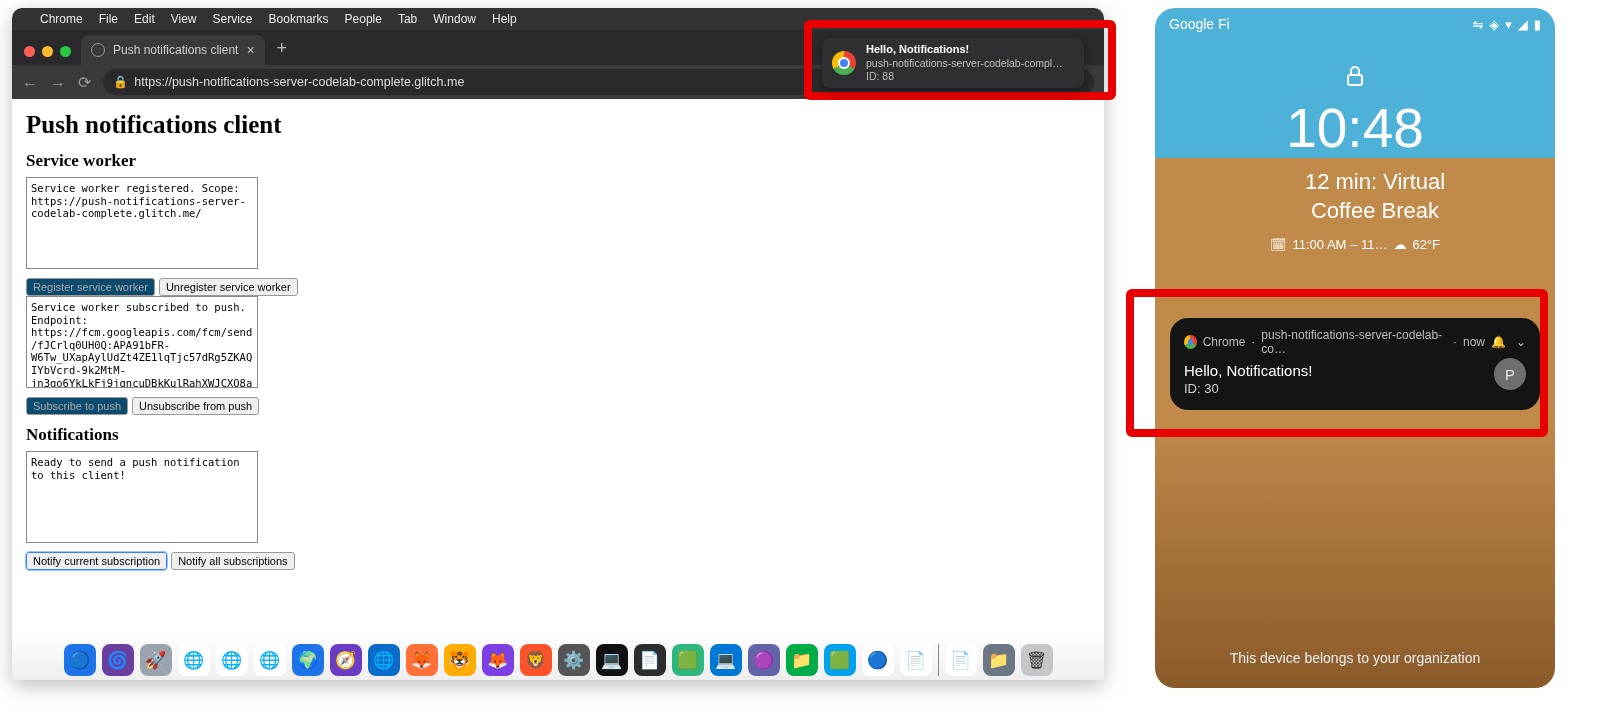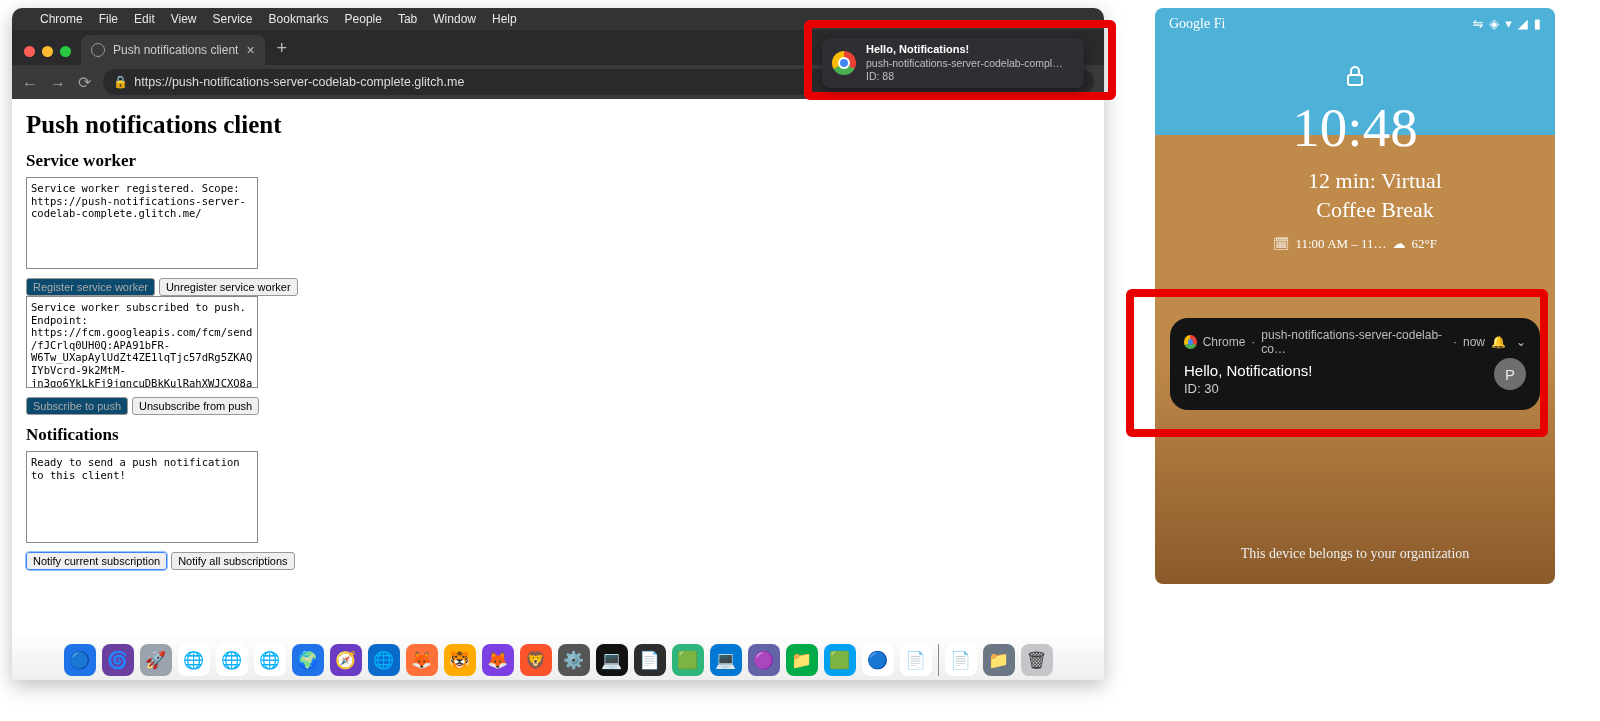--- a/index.html
+++ b/index.html
@@ -105,23 +105,23 @@
 }
 .mac-toast .chrome-ico::after{content:"";position:absolute;inset:6px;border-radius:50%;background:#fff;}
 .mac-toast .chrome-ico::before{content:"";position:absolute;inset:8px;border-radius:50%;background:#4285f4;z-index:2;}
 .mac-toast .lines{line-height:1.25;}
 .mac-toast .t1{font-weight:600;color:#fff;}
 .mac-toast .t2{color:#bfbfbf;font-size:10.5px;white-space:nowrap;overflow:hidden;text-overflow:ellipsis;max-width:200px;}
 .mac-toast .t3{color:#bfbfbf;font-size:10.5px;}
 
 
 .phone{
-  position:absolute; right:45px; top:8px; width:400px; height:576px;
+  position:absolute; right:45px; top:8px; width:400px; height:680px;
   background:linear-gradient(180deg,#4db1d8 0 22%, #c08a4a 22% 60%, #8a5a2a 100%);
-  border-radius:8px;overflow:hidden;color:#fff;font-family:Liberation Serif, serif;
+  border-radius:20px;overflow:hidden;color:#fff;font-family:Liberation Sans, sans-serif;
 }
 .phone .statusbar{display:flex;justify-content:space-between;align-items:center;padding:8px 14px;font-size:14px;font-weight:500;}
 .st-icons{display:flex;gap:6px;align-items:center;font-size:13px;}
 .phone .lockicon{width:24px;height:24px;margin:24px auto 8px;display:block;}
 .phone .lockicon svg{width:24px;height:24px;fill:none;stroke:#fff;stroke-width:2;}
 .phone .clock{font-size:55px;text-align:center;font-weight:400;margin-top:6px;}
 .phone .event{text-align:center;font-size:22px;font-weight:400;line-height:1.3;margin-top:8px;margin-left:40px;}
 .phone .infoline{text-align:center;font-size:13px;margin-top:12px;display:flex;justify-content:center;gap:6px;align-items:center;}
 .phone .org{position:absolute;bottom:22px;left:0;right:0;text-align:center;font-size:14px;color:#eceff1;}
 

